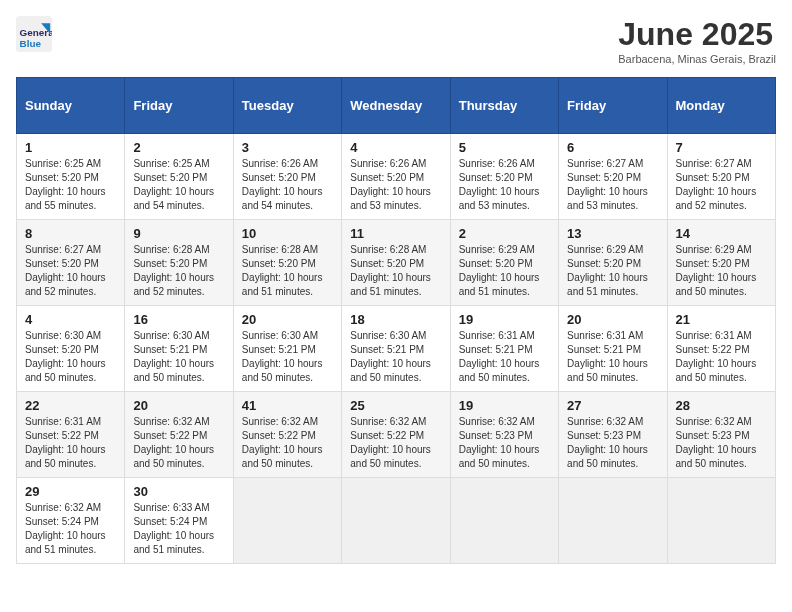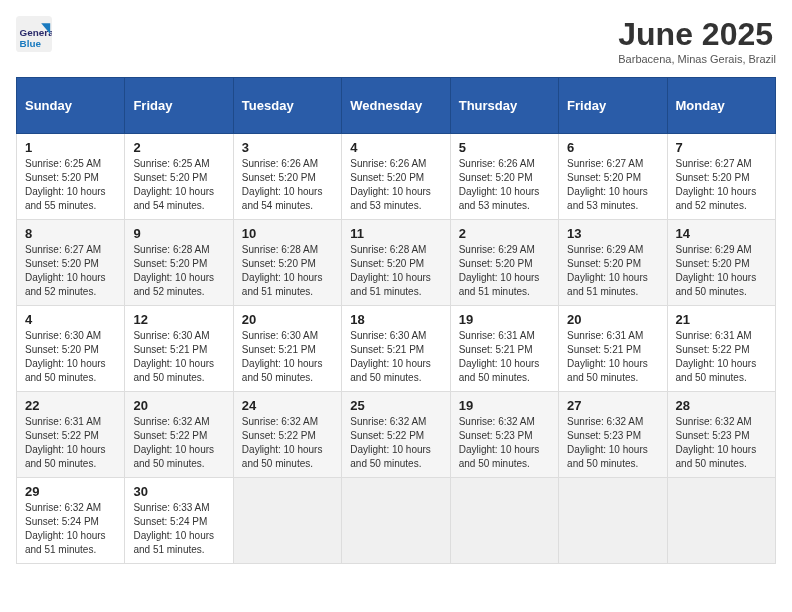--- a/index.html
+++ b/index.html
@@ -227,21 +227,21 @@
       <tr>
         <td>
         <span class="day-number">4</span>
         <div class="day-info">
           Sunrise: 6:30 AM<br>
           Sunset: 5:20 PM<br>
           Daylight: 10 hours and 50 minutes.
         </div>
       </td>
         <td>
-        <span class="day-number">12</span>
+        <span class="day-number">16</span>
         <div class="day-info">
           Sunrise: 6:30 AM<br>
           Sunset: 5:21 PM<br>
           Daylight: 10 hours and 50 minutes.
         </div>
       </td>
         <td>
         <span class="day-number">20</span>
         <div class="day-info">
           Sunrise: 6:30 AM<br>
@@ -293,21 +293,21 @@
       </td>
         <td>
         <span class="day-number">20</span>
         <div class="day-info">
           Sunrise: 6:32 AM<br>
           Sunset: 5:22 PM<br>
           Daylight: 10 hours and 50 minutes.
         </div>
       </td>
         <td>
-        <span class="day-number">24</span>
+        <span class="day-number">41</span>
         <div class="day-info">
           Sunrise: 6:32 AM<br>
           Sunset: 5:22 PM<br>
           Daylight: 10 hours and 50 minutes.
         </div>
       </td>
         <td>
         <span class="day-number">25</span>
         <div class="day-info">
           Sunrise: 6:32 AM<br>

